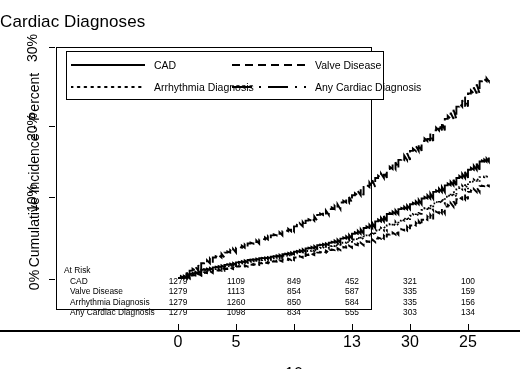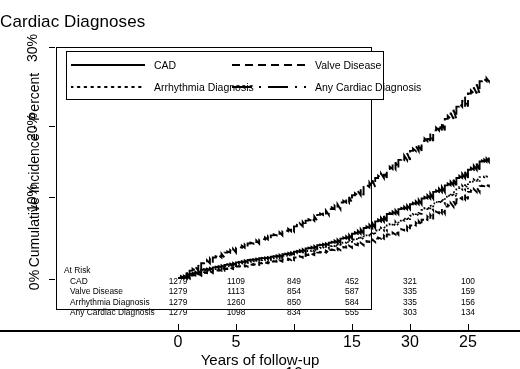--- a/index.html
+++ b/index.html
@@ -272,19 +272,18 @@
   <div class="abs x-tick-mark" style="left:178px; top:324px;"></div>
   <div class="abs x-tick-mark" style="left:236px; top:324px;"></div>
   <div class="abs x-tick-mark" style="left:294px; top:324px;"></div>
   <div class="abs x-tick-mark" style="left:352px; top:324px;"></div>
   <div class="abs x-tick-mark" style="left:410px; top:324px;"></div>
   <div class="abs x-tick-mark" style="left:468px; top:324px;"></div>
 
   <div class="abs x-tick-label" style="left:158px; top:333px;">0</div>
   <div class="abs x-tick-label" style="left:216px; top:333px;">5</div>
   <div class="abs x-tick-label" style="left:274px; top:333px;margin-top:32px;">10</div>
-  <div class="abs x-tick-label" style="left:332px; top:333px;">15</div>
+  <div class="abs x-tick-label" style="left:332px; top:333px;">13</div>
   <div class="abs x-tick-label" style="left:390px; top:333px;">30</div>
   <div class="abs x-tick-label" style="left:448px; top:333px;">25</div>
 
-  <div class="abs" id="x-axis-label">Years of follow-up</div>
 
 </div>
 
 </body></html>

